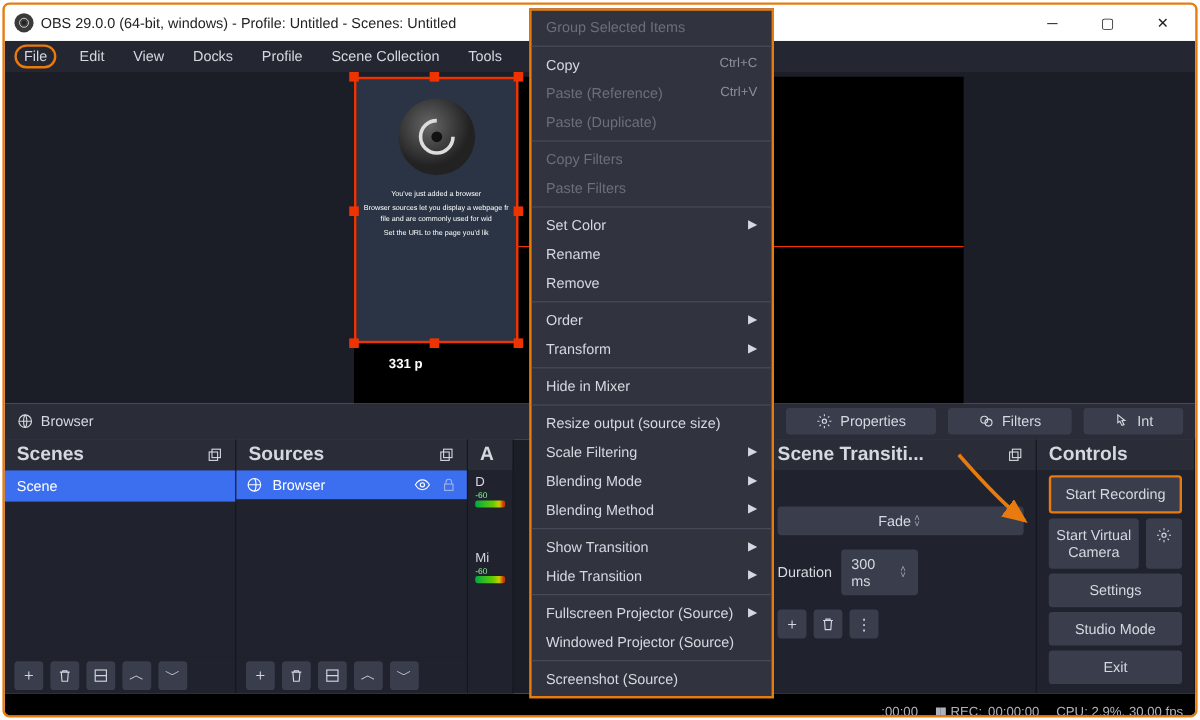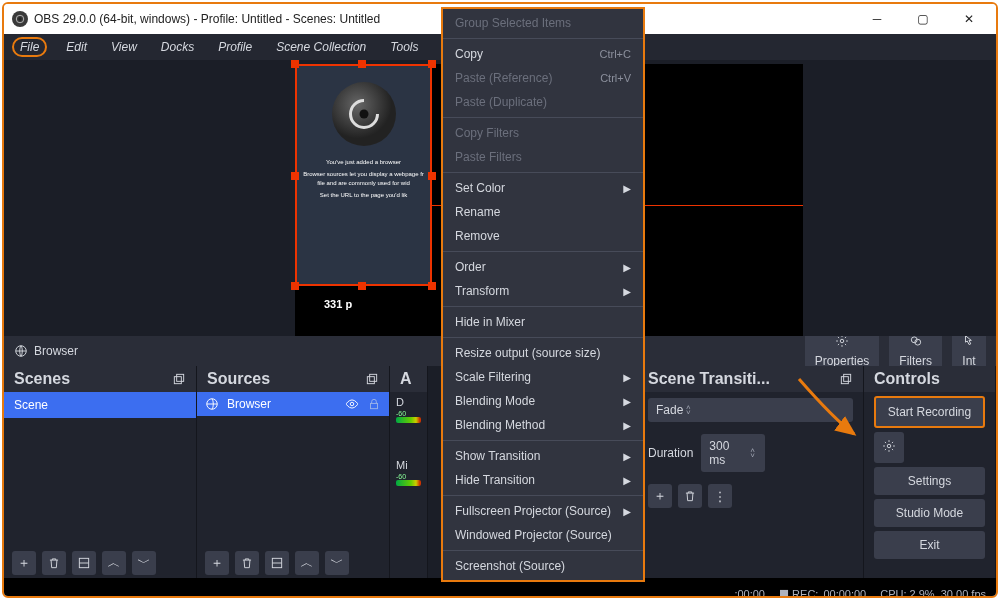--- a/index.html
+++ b/index.html
@@ -4,65 +4,65 @@
 <style>
   * { box-sizing: border-box; margin: 0; padding: 0; font-family: -apple-system, "Segoe UI", Arial, sans-serif; }
   body { background: #fff; width: 1000px; height: 600px; overflow: hidden; position: relative; }
   .outer { border: 2px solid #e87a0e; border-radius: 6px; width: 996px; height: 596px; margin: 2px; overflow: hidden; position: relative; background: #fff; }
   .titlebar { height: 30px; display: flex; align-items: center; padding: 0 8px; background: #fff; color: #222; font-size: 12px; position: relative; }
   .titlebar .logo { width: 16px; height: 16px; border-radius: 50%; background: #3a3a3a; margin-right: 6px; display: inline-flex; align-items: center; justify-content: center; }
   .titlebar .logo svg { width: 10px; height: 10px; }
   .winbtns { position: absolute; right: 4px; top: 0; display: flex; }
   .winbtn { width: 46px; height: 30px; display: flex; align-items: center; justify-content: center; font-size: 12px; color: #222; }
   .menubar { height: 26px; background: #242731; display: flex; align-items: center; padding: 0 8px; gap: 14px; color: #d5d8df; font-size: 12px; }
-  .menubar .mitem { padding: 3px 5px; font-style: italic; }
+  .menubar .mitem { padding: 3px 5px; }
   .menubar .file-highlight { border: 2px solid #e87a0e; border-radius: 12px; padding: 1px 6px; }
   .canvas-area { background: #1b1e27; height: 276px; position: relative; }
   .preview-frame { position: absolute; left: 291px; top: 4px; width: 508px; height: 272px; background: #000; }
   .browser-src { position: absolute; left: 291px; top: 4px; width: 137px; height: 222px; background: #2b3444; border: 2px solid #e30; }
   .browser-src .obs-logo { width: 64px; height: 64px; border-radius: 50%; background: radial-gradient(circle at 40% 35%, #666 0%, #222 60%); margin: 16px auto 10px auto; display: flex; align-items: center; justify-content: center; }
   .browser-src .obs-logo svg { width: 36px; height: 36px; }
   .browser-src .btxt { color: #fff; font-size: 6px; text-align: center; padding: 2px 6px; line-height: 1.4; }
   .handle { position: absolute; width: 8px; height: 8px; background: #e30; }
   .size-label { position: absolute; left: 320px; top: 238px; color: #fff; font-size: 11px; font-weight: 600; }
   .red-line-h { position: absolute; border-top: 1px solid #e30; }
   .red-line-v { position: absolute; border-left: 1px solid #e30; }
 
   .src-toolbar { height: 30px; background: #2a2d38; display: flex; align-items: center; padding: 0 10px; gap: 10px; color: #d5d8df; font-size: 12px; }
   .src-toolbar .lbl { display: flex; align-items: center; gap: 6px; margin-right: auto; }
-  .tb-btn { background: #3a3e4c; padding: 4px 10px; border-radius: 3px; display: flex; align-items: center; gap: 6px; flex-direction: column; }
+  .tb-btn { background: #3a3e4c; padding: 4px 25px; border-radius: 3px; display: flex; align-items: center; gap: 6px; }
   .tb-icon { width: 14px; height: 14px; display: inline-flex; align-items: center; justify-content: center; }
 
   .panels { display: flex; height: 212px; background: #1b1e27; }
   .panel { display: flex; flex-direction: column; border-right: 1px solid #14161d; }
   .phdr { height: 26px; background: #2a2d38; color: #d5d8df; font-size: 16px; font-weight: 600; display: flex; align-items: center; padding: 0 10px; gap: 6px; }
   .phdr .pop { margin-left: auto; }
   .pbody { flex: 1; background: #20232d; position: relative; color: #d5d8df; font-size: 12px; }
   .pfoot { height: 30px; background: #20232d; display: flex; align-items: center; gap: 6px; padding: 0 8px; }
   .ibtn { width: 24px; height: 24px; background: #3a3e4c; border-radius: 3px; display: flex; align-items: center; justify-content: center; color: #d5d8df; font-size: 13px; }
   .scene-row { background: #3c6ef0; color: #fff; padding: 6px 10px; }
   .src-row { background: #3c6ef0; color: #fff; padding: 5px 8px; display: flex; align-items: center; gap: 8px; }
   .src-row .eye { margin-left: auto; }
   .mixer-ch { padding: 4px 6px; }
   .mixer-name { font-size: 11px; color: #d5d8df; margin-bottom: 2px; }
   .meter { height: 6px; background: linear-gradient(90deg, #0a4, #6c0 60%, #cc0 80%, #c30 95%); border-radius: 2px; }
   .trans-row { display: flex; align-items: center; gap: 8px; padding: 6px 10px; }
-  .trans-sel { flex: 1; background: #3a3e4c; border-radius: 3px; padding: 5px 8px; display: flex; justify-content: flex-start; align-items: center; }
+  .trans-sel { flex: 1; background: #3a3e4c; border-radius: 3px; padding: 5px 8px; display: flex; justify-content: center; align-items: center; margin-top: 24px; }
   .trans-num { width: 64px; background: #3a3e4c; border-radius: 3px; padding: 5px 8px; display: flex; justify-content: space-between; align-items: center; }
   .ctrl-btn { margin: 4px 10px; background: #3a3e4c; border-radius: 3px; text-align: center; padding: 7px 0; font-size: 12px; color: #d5d8df; }
   .ctrl-btn.hl { border: 2px solid #e87a0e; }
   .ctrl-row { display: flex; gap: 6px; margin: 4px 10px; }
   .ctrl-row .ctrl-btn { margin: 0; flex: 1; }
   .ctrl-row .gear { width: 30px; flex: 0 0 30px; }
 
   .statusbar { height: 22px; background: #000000; color: #aeb2bd; font-size: 11px; display: flex; align-items: flex-end; justify-content: flex-end; gap: 14px; padding: 0 10px; }
   .stat-item { display: flex; align-items: center; gap: 5px; }
 
   .ctxmenu { position: absolute; left: 437px; top: 3px; width: 204px; background: #31343f; border: 2px solid #e87a0e; padding: 2px 0; color: #d5d8df; font-size: 12px; z-index: 50; }
-  .ctxmenu .ci { padding: 5px 12px; display: flex; align-items: center; }
+  .ctxmenu .ci { padding: 5px 12px; display: flex; }
   .ctxmenu .ci .sc { margin-left: auto; color: #8b8f9c; font-size: 11px; }
   .ctxmenu .ci .arr { margin-left: auto; color: #d5d8df; font-size: 10px; }
   .ctxmenu .ci.dis { color: #6b6f7c; }
   .ctxmenu .sep { height: 1px; background: #474b59; margin: 3px 0; }
 
   .arrow { position: absolute; left: 790px; top: 370px; z-index: 60; pointer-events: none; }
 
   .iconsvg { fill: none; stroke: #d5d8df; stroke-width: 1.6; }
   .updown { width: 10px; display: inline-flex; flex-direction: column; line-height: 5px; font-size: 8px; color: #9ea3b0; text-align: center; }
 </style>
@@ -300,20 +300,21 @@
       </div>
     </div>
 
     <div class="panel" style="flex:1">
       <div class="phdr">
         <span>Controls</span>
       </div>
       <div class="pbody">
         <div class="ctrl-btn hl">Start Recording</div>
         <div class="ctrl-row">
+          <div class="ctrl-btn">Start Virtual Camera</div>
           <div class="ctrl-btn gear">
             <svg class="iconsvg" viewBox="0 0 24 24" width="14" height="14">
                 <circle cx="12" cy="12" r="3"></circle>
                 <path d="M12 2v3M12 19v3M2 12h3M19 12h3M5 5l2 2M17 17l2 2M19 5l-2 2M7 17l-2 2"></path>
               </svg>
           </div>
         </div>
         <div class="ctrl-btn">Settings</div>
         <div class="ctrl-btn">Studio Mode</div>
         <div class="ctrl-btn">Exit</div>

